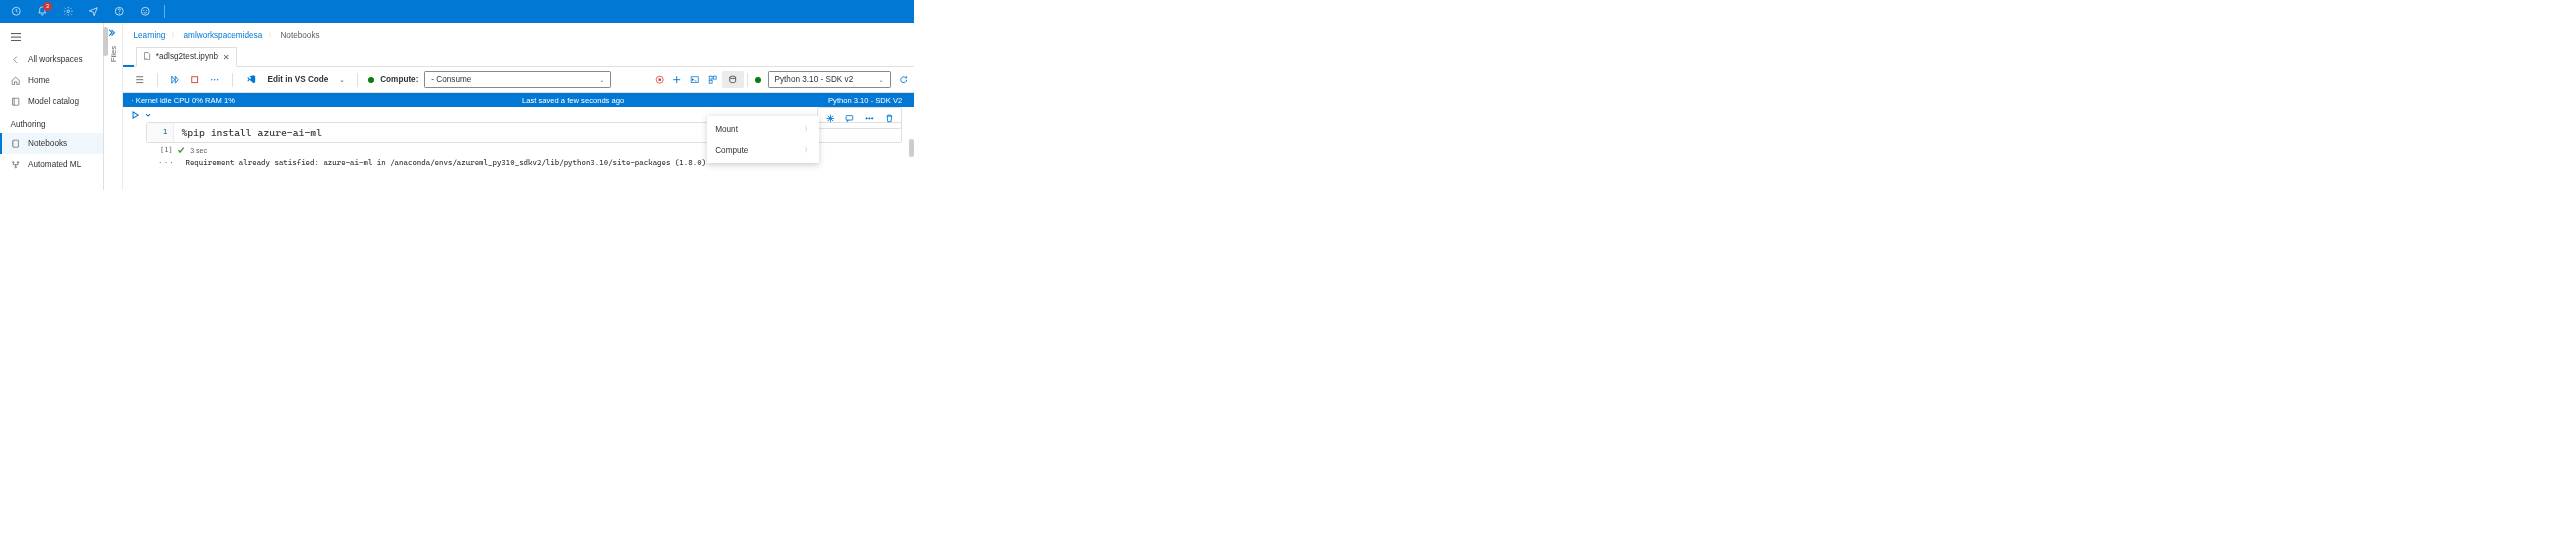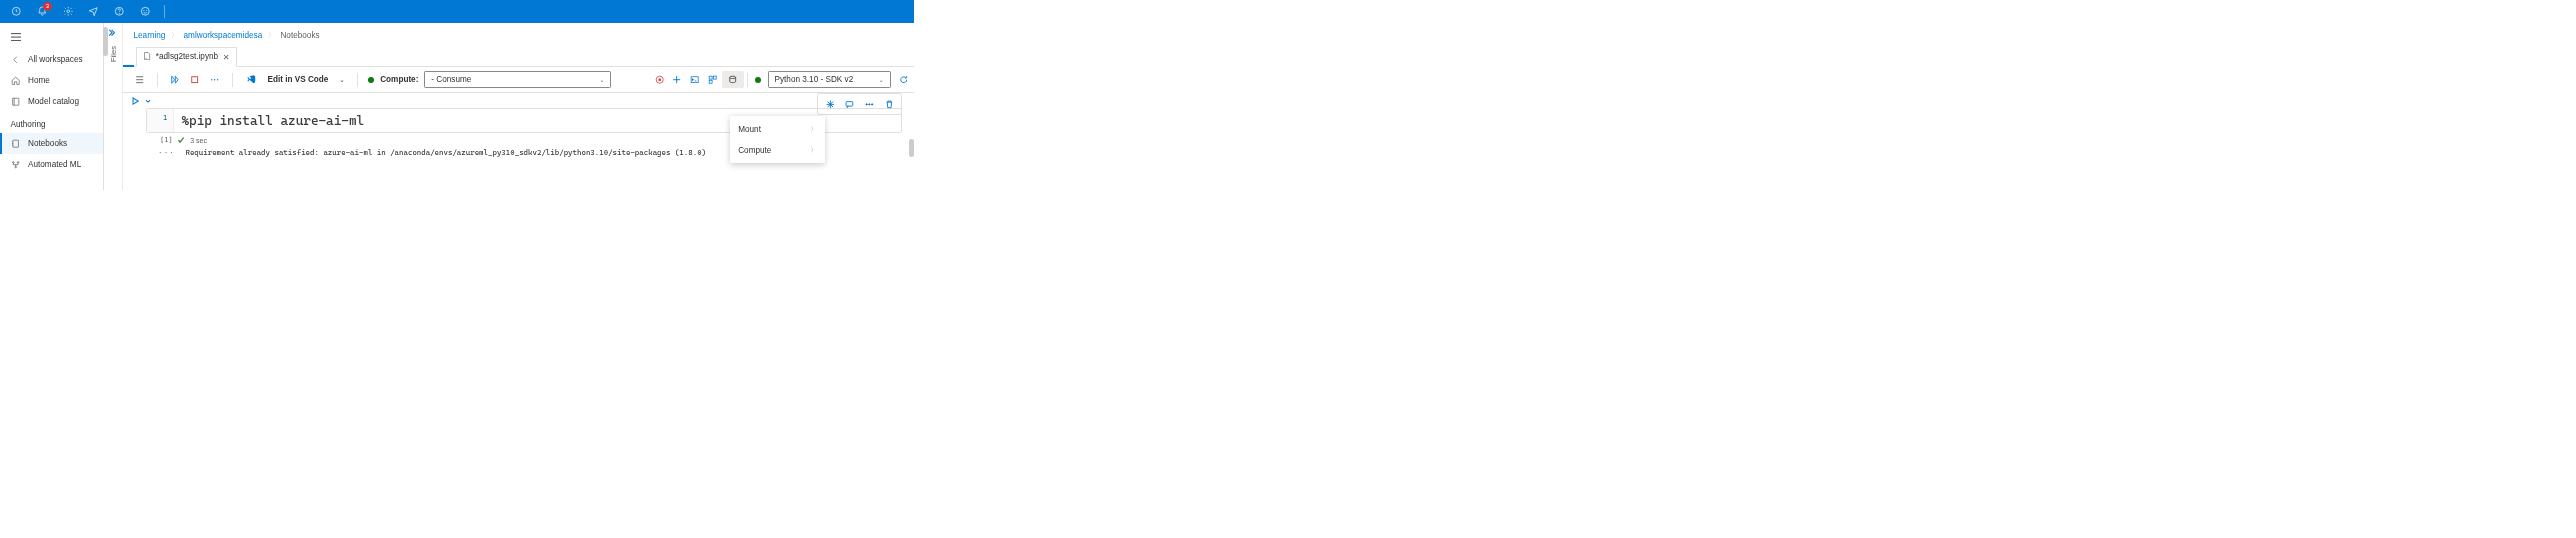--- a/index.html
+++ b/index.html
@@ -67,36 +67,36 @@
   .data-btn { background: #edebe9; height: 17.6px; width: 22px; display: flex; align-items: center; justify-content: center; border-radius: 1.8px; cursor: pointer; }
   .tool-divider { width: 0.6px; height: 14px; background: #e1dfdd; margin: 0 2.3px; }
 
   
   .status-bar { background: #0078d4; color: #fff; height: 14px; display: flex; align-items: center; font-size: 7.6px; padding: 0 8.2px; }
   .status-left { flex: 0 0 187px; }
   .status-center { flex: 1; text-align: center; }
   .status-right { font-size: 7.6px; padding-right: 3.5px; }
   
   
-  .dropdown { position: absolute; top: 93px; right: 89px; width: 95px; background: #fff; box-shadow: 0 1.8px 5.9px rgba(0,0,0,0.2); border-radius: 1.2px; z-index: 100; padding: 2.3px 0; }
+  .dropdown { position: absolute; top: 93px; right: 95px; width: 112px; background: #fff; box-shadow: 0 1.8px 5.9px rgba(0,0,0,0.2); border-radius: 1.2px; z-index: 100; padding: 2.3px 0; }
   .dropdown-item { display: flex; align-items: center; justify-content: space-between; height: 21px; padding: 0 8.2px; cursor: pointer; }
   .dd-chev { color: #605e5c; font-size: 6.4px; }
   
   
   .cell-row { display: flex; align-items: center; padding: 3.5px 8.2px 1.2px; gap: 4.7px; position: relative; }
   .cell-exec { color: #0078d4; cursor: pointer; }
   .cell-exec svg { width: 8.2px; height: 8.2px; fill: none; stroke: #0078d4; stroke-width: 2; }
   .cell-menu svg { width: 8.2px; height: 8.2px; stroke: #0078d4; fill: none; stroke-width: 2; }
   .cell-actions { position: absolute; right: 11.7px; top: 0px; display: flex; gap: 3.5px; align-items: center; border: 0.6px solid #e1dfdd; border-radius: 2.3px; padding: 1.8px 3.5px; }
   .cell-actions .tool-btn svg { stroke: #0078d4; fill: none; stroke-width: 1.6; width: 8.8px; height: 8.8px; }
   .cell-actions .trash svg { stroke: #0078d4; }
   
   .cell-body { display: flex; margin: 0 11.7px 0 23.4px; border: 0.6px solid #e1dfdd; border-radius: 2.3px; }
   .gutter { width: 27px; text-align: right; padding: 4.1px 5.9px 4.1px 0; color: #237893; font-family: "Cascadia Mono","Consolas",monospace; font-size: 7.6px; background: #fafafa; border-right: 0.6px solid #eee; }
-  .code { padding: 4.1px 7px; font-family: "Cascadia Mono","Consolas",monospace; font-size: 13px; color: #3b3b3b; }
+  .code { padding: 4.1px 7px; font-family: "Cascadia Mono","Consolas",monospace; font-size: 10px; color: #3b3b3b; }
   
   .exec-info { display: flex; align-items: center; gap: 4.7px; padding: 2.3px 8.2px 2.3px 37px; color: #605e5c; font-size: 7px; }
   .exec-info .idx { color: #616161; font-family: monospace; }
   .exec-info .check svg { width: 8.2px; height: 8.2px; stroke: #388a34; fill: none; stroke-width: 2.5; }
   
   .output-row { display: flex; padding: 1.2px 8.2px 0 35px; font-family: "Cascadia Mono","Consolas",monospace; font-size: 7.6px; color: #3b3b3b; align-items: center; gap: 10.5px; }
   .ellipsis-icon { color: #605e5c; letter-spacing: 1.2px; }
 
   .right-scrollbar { position: absolute; right: 0; top: 116px; width: 4.7px; height: 17.6px; background: #ccc; border-radius: 2.3px; }
 </style>
@@ -320,20 +320,25 @@
             <span class="chevron">⌄</span>
           </div>
           <div class="tool-btn">
               <svg viewBox="0 0 16 16">
                 <path d="M13 8a5 5 0 1 1-1.5-3.5M13 2v3h-3" fill="none" stroke="#0078d4" stroke-width="1.5"></path>
               </svg>
             </div>
         </div>
       </div>
 
+      <div class="status-bar">
+        <span class="status-left">· Kernel idle  CPU   0%   RAM   1%</span>
+        <span class="status-center">Last saved a few seconds ago</span>
+        <span class="status-right">Python 3.10 - SDK V2</span>
+      </div>
 
       <div class="cell-row">
         <span class="cell-exec"><svg viewBox="0 0 16 16">
               <path d="M4 2l10 6-10 6z"></path>
             </svg></span>
         <span class="cell-menu"><svg viewBox="0 0 16 16">
               <path d="M4 6l4 4 4-4"></path>
             </svg></span>
         <div class="cell-actions">
           <div class="tool-btn">

